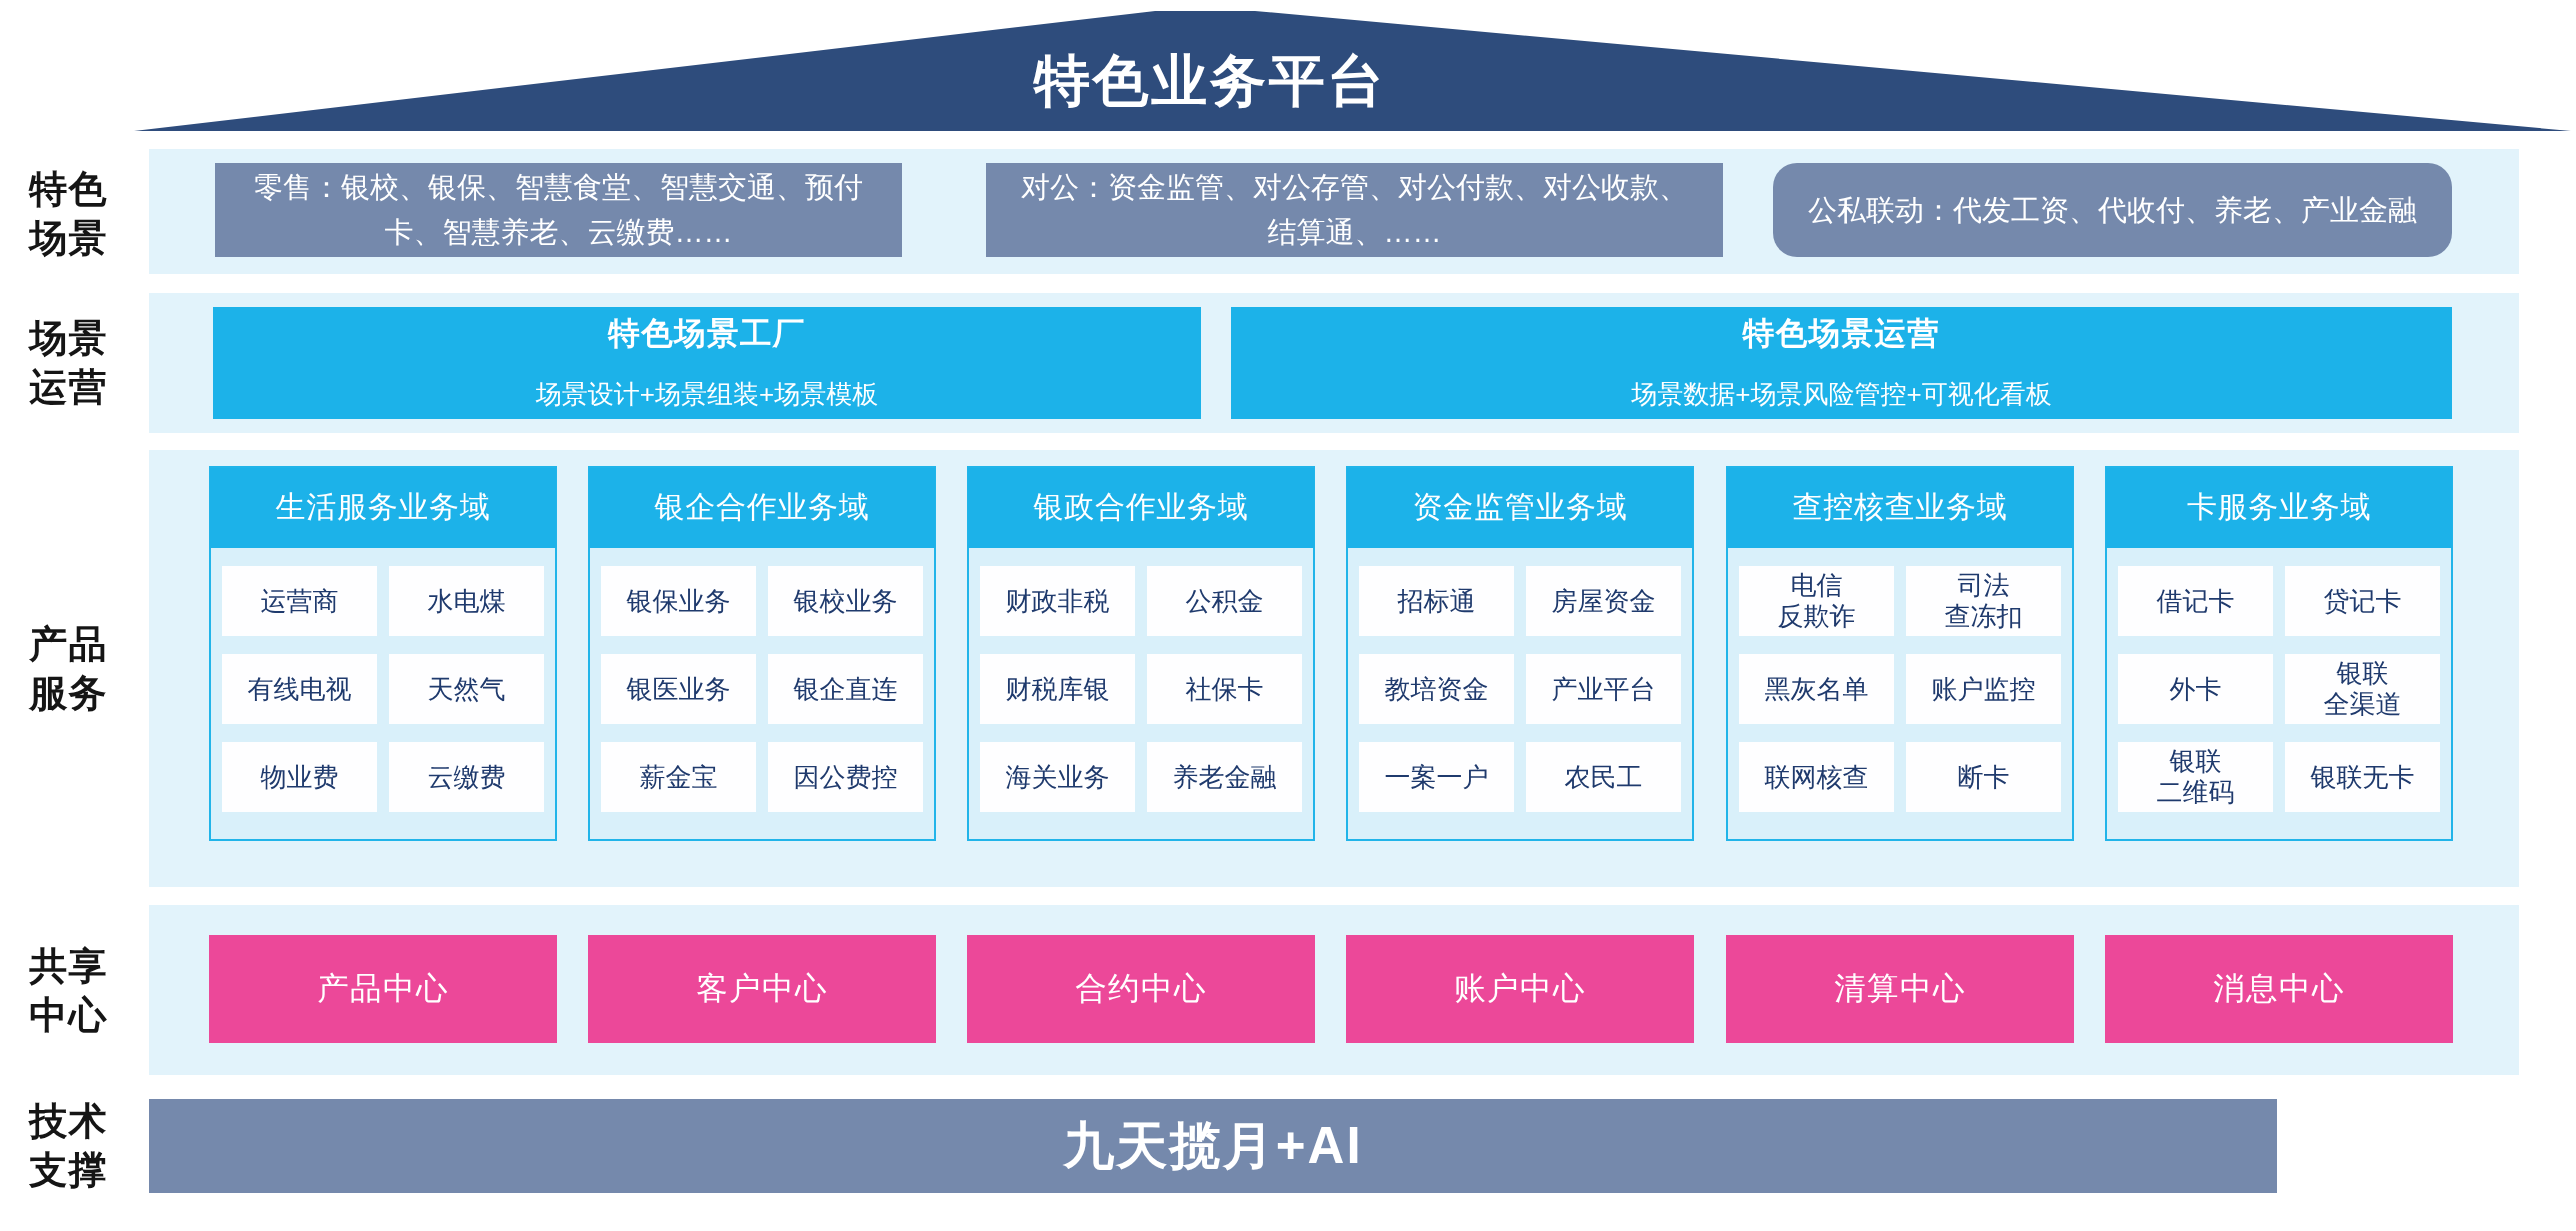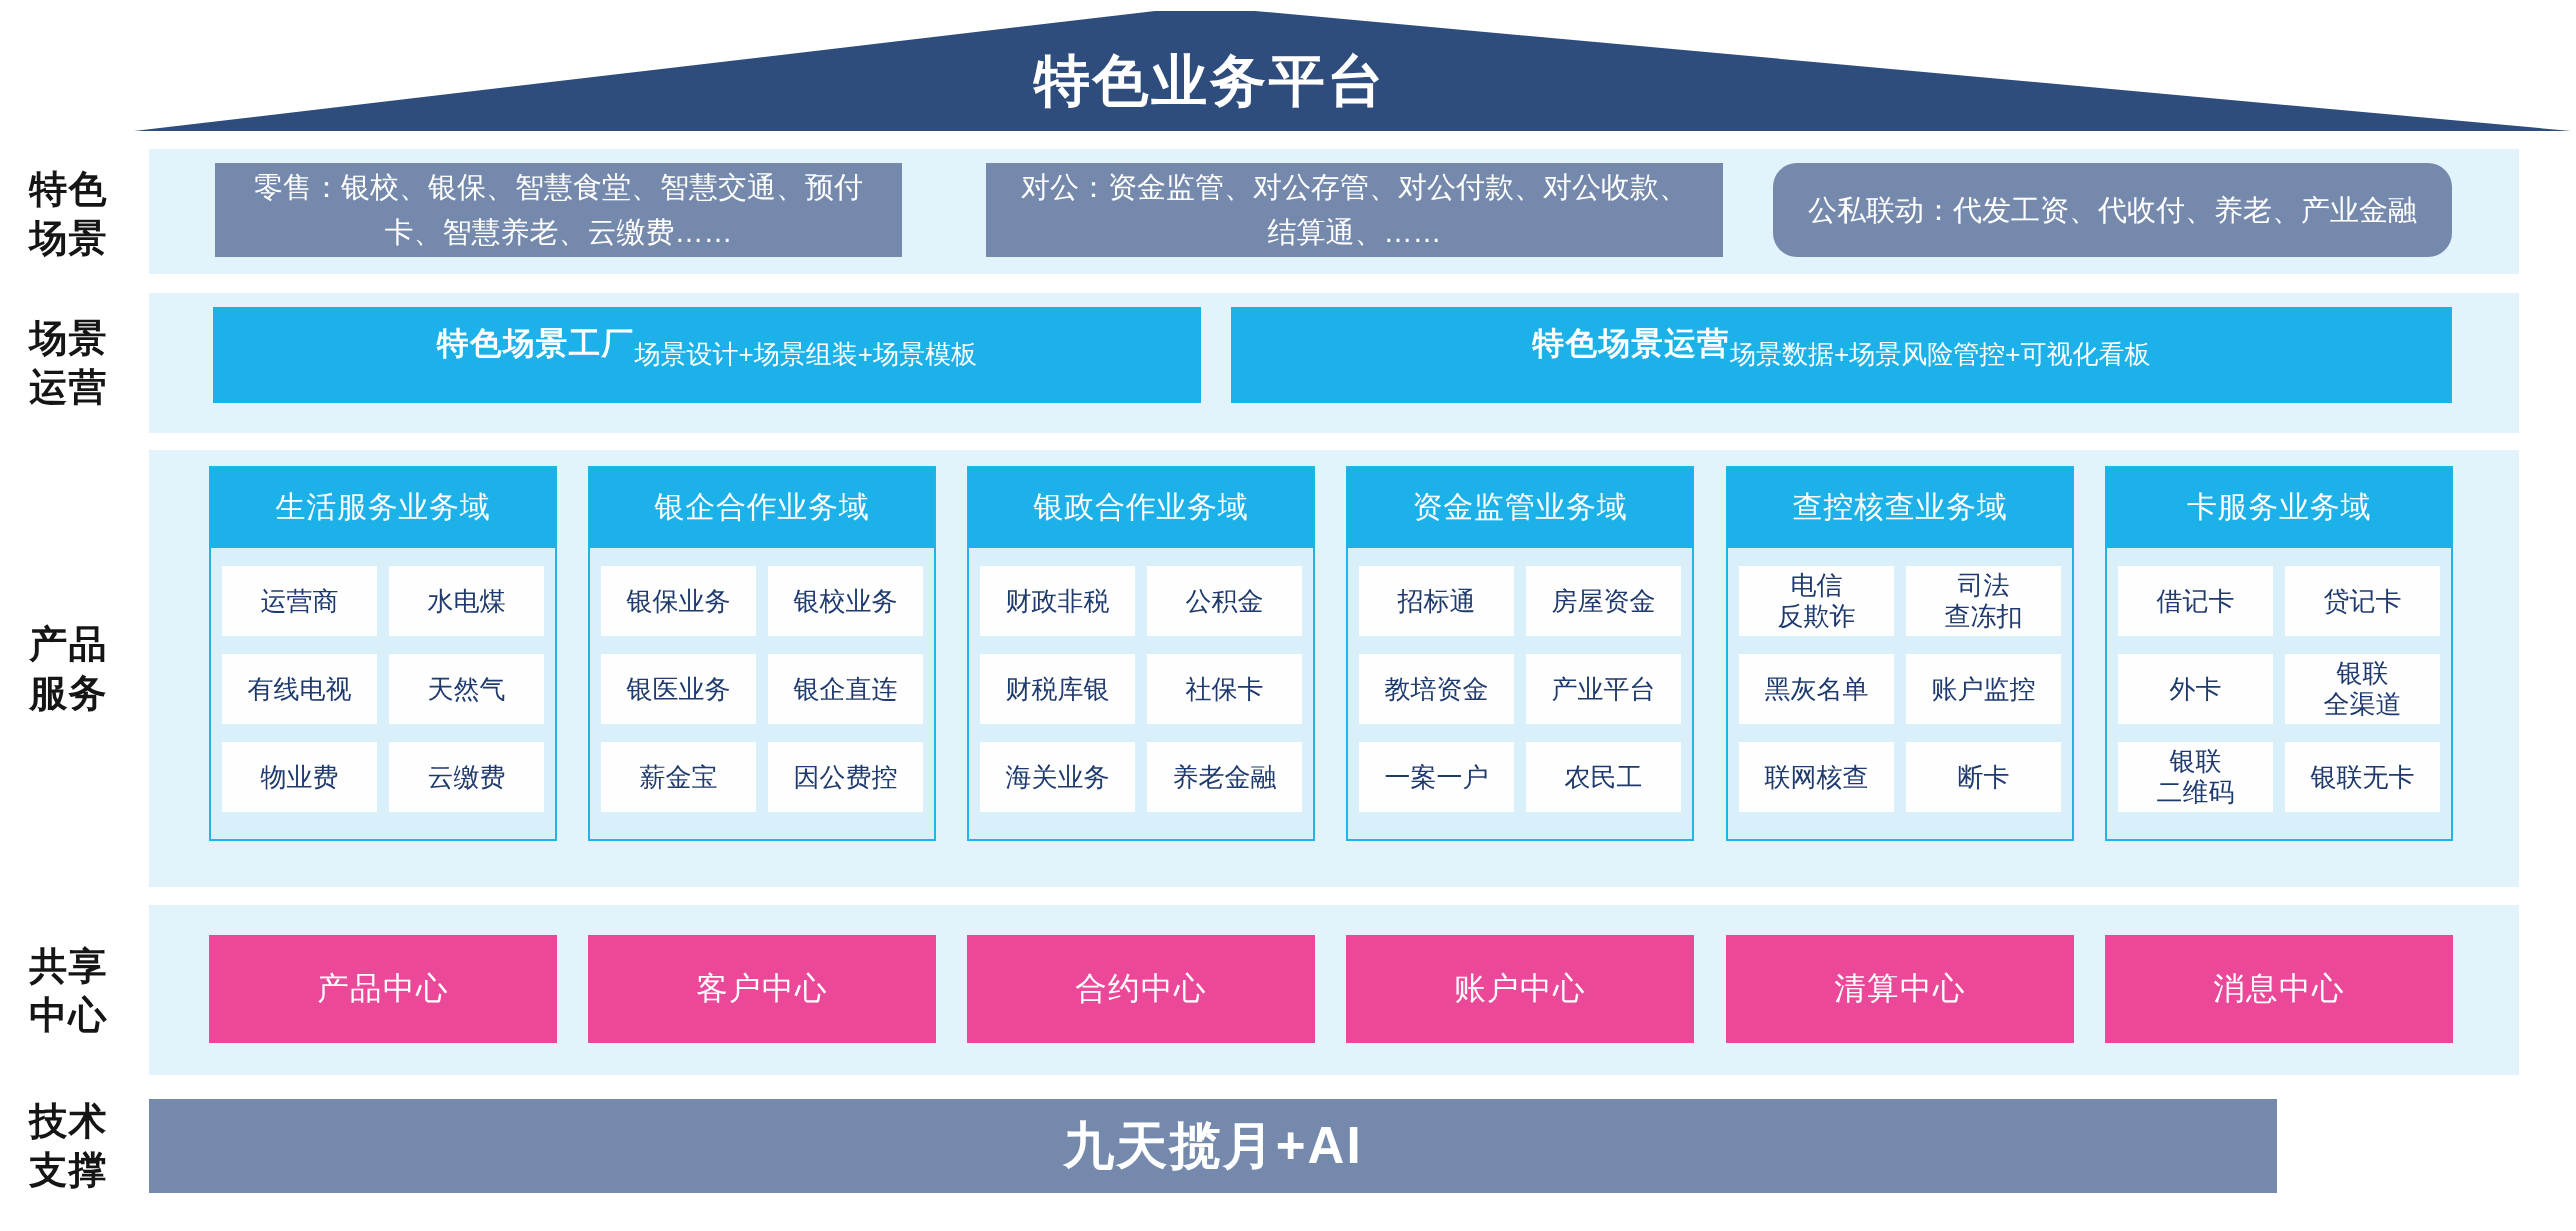--- a/index.html
+++ b/index.html
@@ -54,23 +54,23 @@
     display:flex;align-items:center;justify-content:center;
     text-align:center;font-size:29px;line-height:1.55;
     padding:0 23px;box-sizing:border-box;
   }
   .gb1{left:66px;width:687px;}
   .gb2{left:837px;width:737px;}
   .gb3{left:1624px;width:679px;border-radius:24px;}
 
   
   .cbox{
-    position:absolute;top:13.7px;height:96px;
+    position:absolute;top:13.7px;height:112px;
     background:#1CB2E9;color:#ffffff;
-    display:flex;flex-direction:row;align-items:center;justify-content:center;
+    display:flex;flex-direction:column;align-items:center;justify-content:center;
     text-align:center;
   }
   .cb1{left:64px;width:988px;}
   .cb2{left:1082px;width:1221px;}
   .cbox-title{font-size:31.5px;font-weight:bold;letter-spacing:1.4px;margin-bottom:22px;}
   .cbox-sub{font-size:26px;}
 
   
   .card{
     position:absolute;top:16.4px;height:375px;width:348px;

